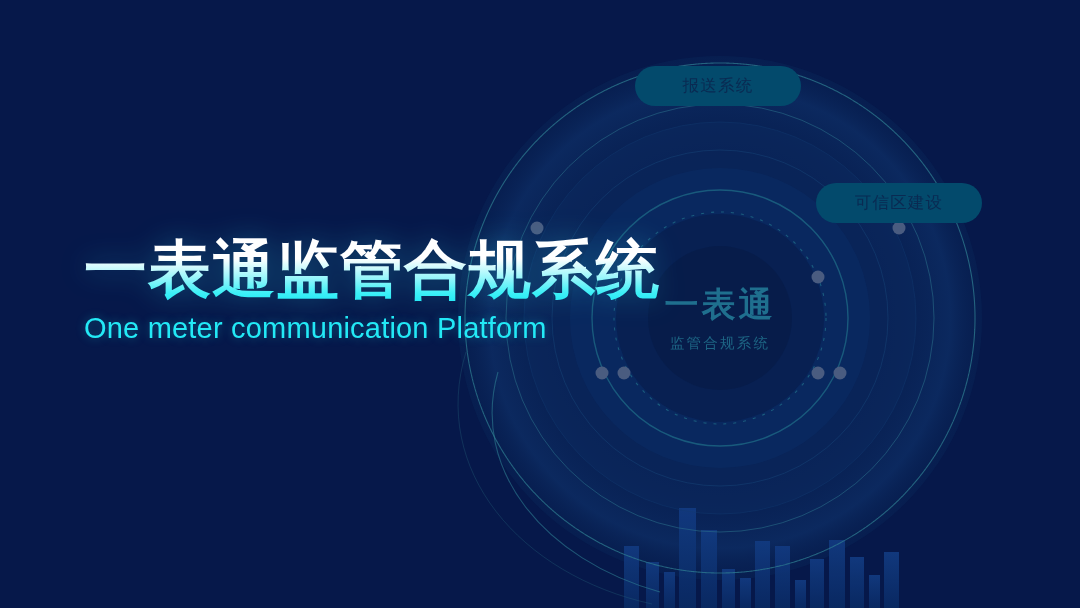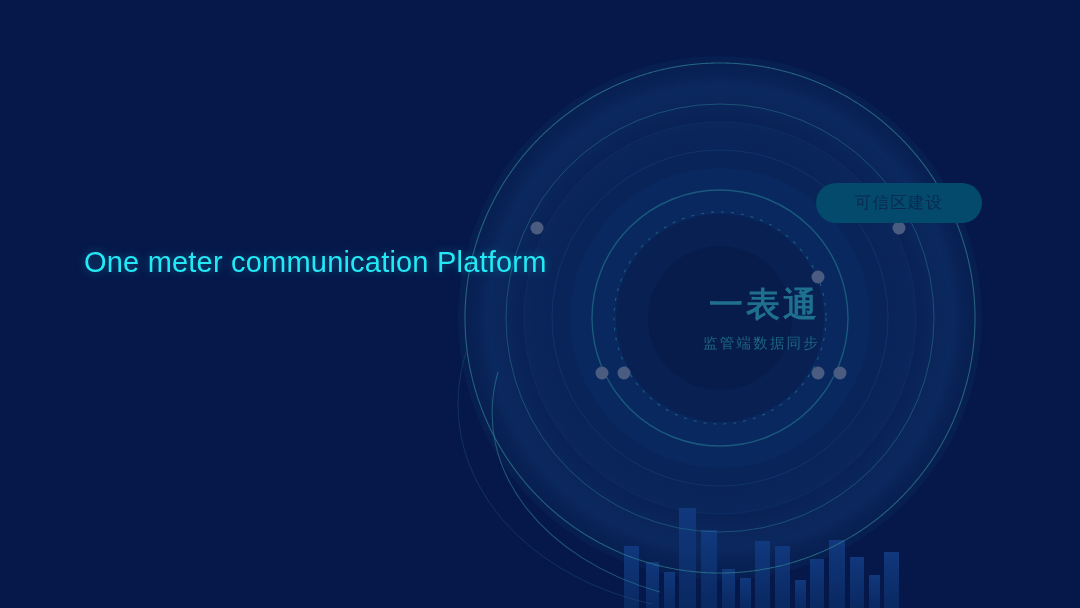--- a/index.html
+++ b/index.html
@@ -72,21 +72,21 @@
   #pill-1 { left:454px; top:183px; width:166px; }
   #pill-2 { left:816px; top:183px; width:166px; }
   #pill-3 { left:424px; top:358px; width:166px; }
   #pill-4 { left:846px; top:358px; width:166px; }
 
   
   #center-text {
     position:absolute;
     left:620px; top:286px;
     width:200px;
-    text-align:right;
+    text-align:center;
     pointer-events:none;
   }
   #center-main {
     font-size:34px;
     font-weight:700;
     letter-spacing:3px;
     color:#1f6f8e;
     line-height:1.1;
   }
   #center-sub {
@@ -173,23 +173,25 @@
         <circle cx="818" cy="277" r="6.5"></circle>
         <circle cx="602" cy="373" r="6.5"></circle>
         <circle cx="624" cy="373" r="6.5"></circle>
         <circle cx="818" cy="373" r="6.5"></circle>
         <circle cx="840" cy="373" r="6.5"></circle>
       </g>
     </g>
   </svg>
 
   <div id="title-block">
+    <div id="main-title">一表通监管合规系统</div>
     <div id="sub-title">One meter communication Platform</div>
   </div>
 
+  <div id="pill-0" class="pill">报送系统</div>
   <div id="pill-2" class="pill">可信区建设</div>
 
   <div id="center-text">
     <div id="center-main">一表通</div>
-    <div id="center-sub">监管端数据同步</div>
+    <div id="center-sub">监管合规系统</div>
   </div>
 
 </div>
 
 </body></html>

